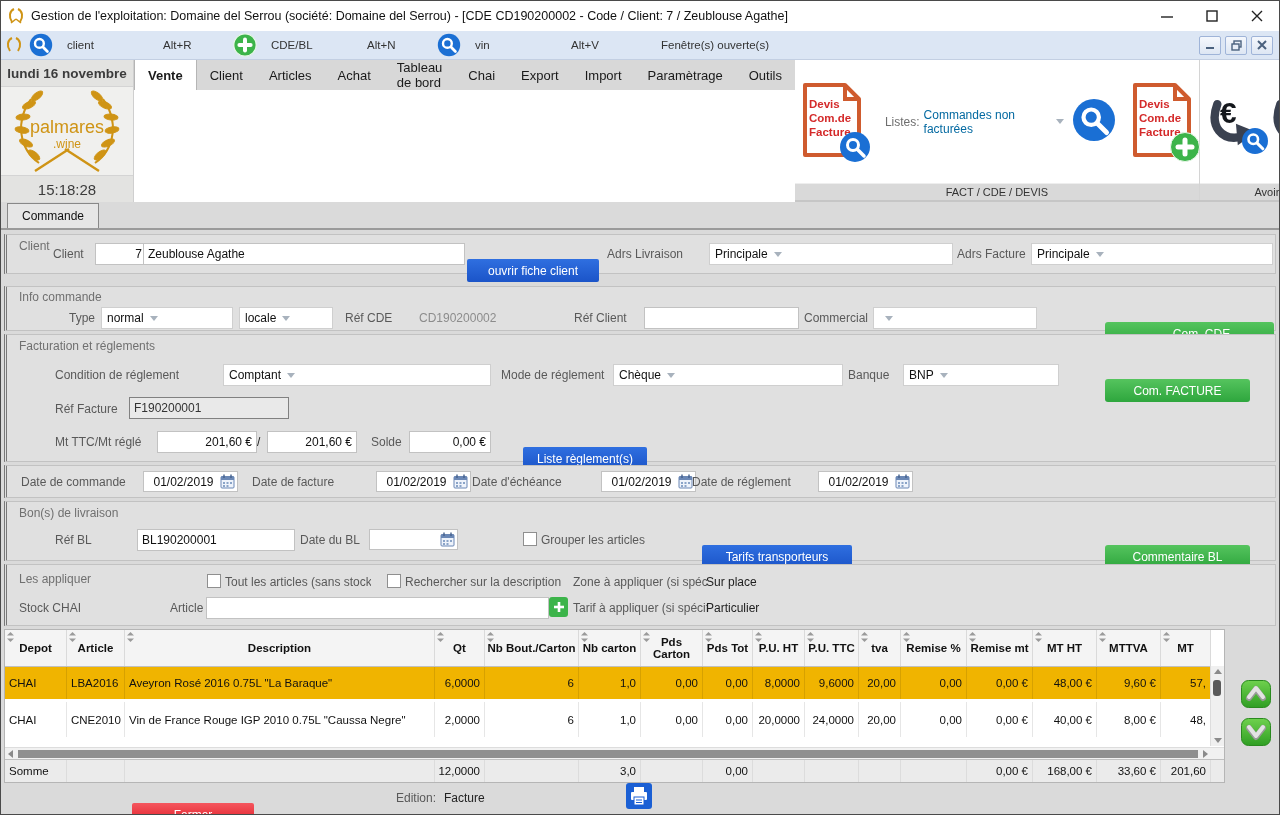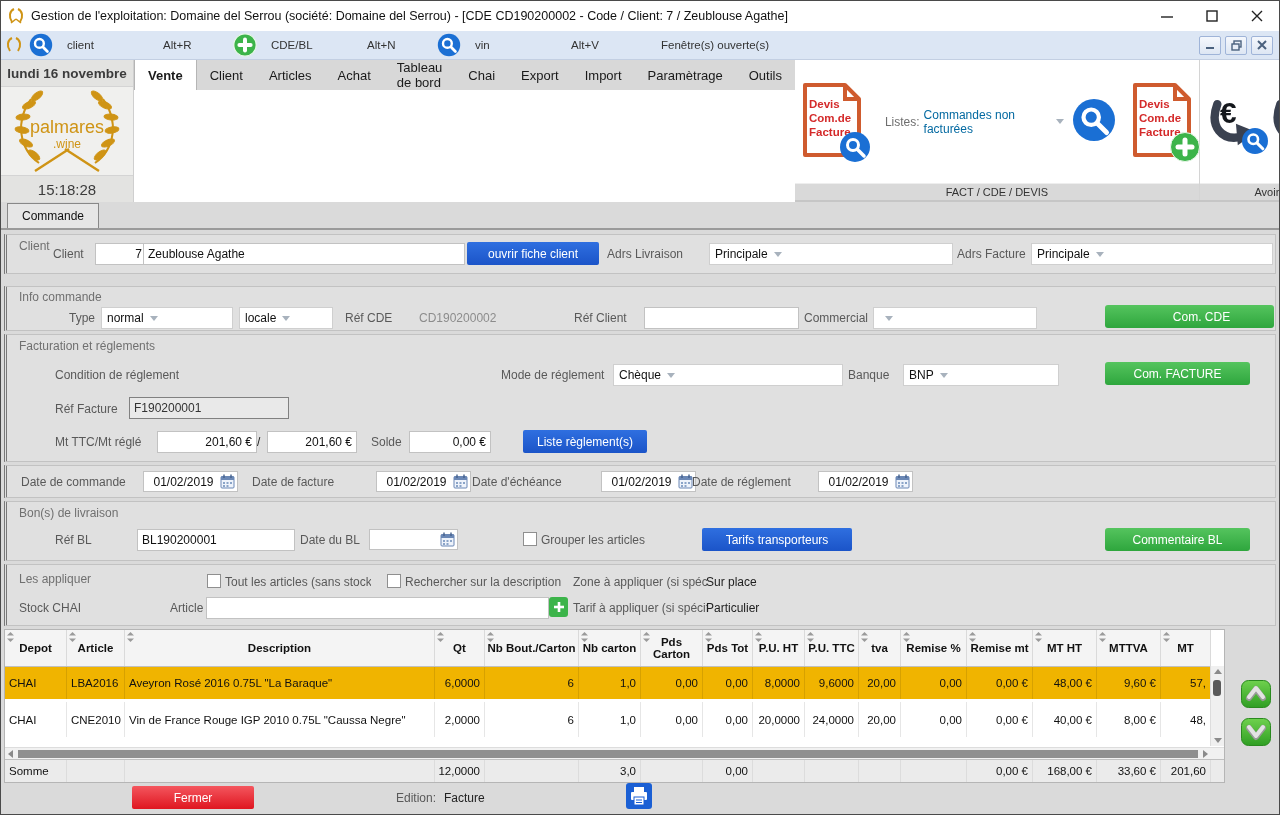--- a/index.html
+++ b/index.html
@@ -63,21 +63,21 @@
     display:flex;align-items:center;padding:0 4px;box-sizing:content-box;white-space:nowrap;}
   .input.right{justify-content:flex-end;}
   .input.grey{background:#e9e9e9;border:1px solid #818181;color:#333;}
   .select{background:#fff;border:1px solid #cfcfcf;height:20px;font-size:12px;color:#111;
     display:flex;align-items:center;padding:0 5px;white-space:nowrap;}
   .dateinput{background:#fff;border:1px solid #c2c2c2;height:19px;display:flex;align-items:center;
     font-size:12px;color:#111;padding:0 2px 0 3px;}
   .dateinput .dv{flex:1;text-align:center;}
   .cb{width:12px;height:12px;background:#fff;border:1px solid #8f8f8f;display:inline-block;}
   .btn{display:flex;align-items:center;justify-content:center;font-size:12px;color:#fff;
-    height:23px;cursor:pointer;white-space:nowrap;}
+    height:23px;cursor:pointer;white-space:nowrap;margin-top:17px;}
   .btn-blue{background:linear-gradient(#2f6fe0,#1b54c8);border-radius:2px;}
   .btn-green{background:linear-gradient(#55c45e,#2ea63d);border-radius:3px;}
   .btn-red{background:linear-gradient(#f4565e,#df1620);border-radius:2px;}
   .plussm{width:19px;height:20px;background:#3cb44a;border-radius:3px;display:flex;align-items:center;
     justify-content:center;cursor:pointer;}
   
   .tablebox{position:absolute;left:3px;right:3px;}
   .grid{position:absolute;left:0;top:0;width:1221px;background:#fff;border:1px solid #b5b5b5;box-sizing:border-box;}
   .thead{display:flex;height:36px;background:#f4f4f4;border-bottom:1px solid #c0c0c0;width:1206px;}
   .th{position:relative;display:flex;flex-direction:column;align-items:center;justify-content:center;
@@ -480,20 +480,24 @@
       <div class="select abs" style="left:866px;top:20px;width:152px;">
         <span></span>
           <span class="darr"></span>
       </div>
       <div class="btn btn-green abs" style="left:1098px;top:18px;width:145px;padding-left:24px;">Com. CDE</div>
     </div>
 
     <div class="box" style="top:132px;height:128px;">
       <span class="glabel abs" style="left:12px;top:4px;">Facturation et réglements</span>
       <span class="flabel abs" style="left:48px;top:33px;">Condition de réglement</span>
+      <div class="select abs" style="left:216px;top:29px;width:256px;">
+        <span>Comptant</span>
+          <span class="darr"></span>
+      </div>
       <span class="flabel abs" style="left:494px;top:33px;">Mode de réglement</span>
       <div class="select abs" style="left:606px;top:29px;width:218px;">
         <span>Chèque</span>
           <span class="darr"></span>
       </div>
       <span class="flabel abs" style="left:841px;top:33px;">Banque</span>
       <div class="select abs" style="left:896px;top:29px;width:144px;">
         <span>BNP</span>
           <span class="darr"></span>
       </div>

